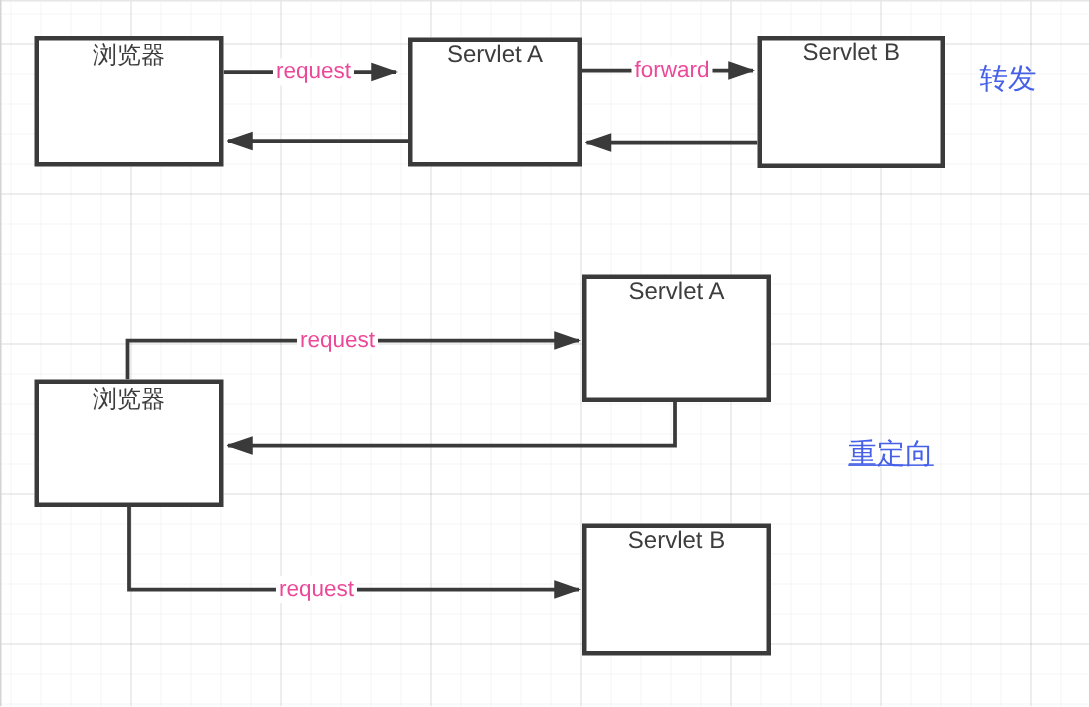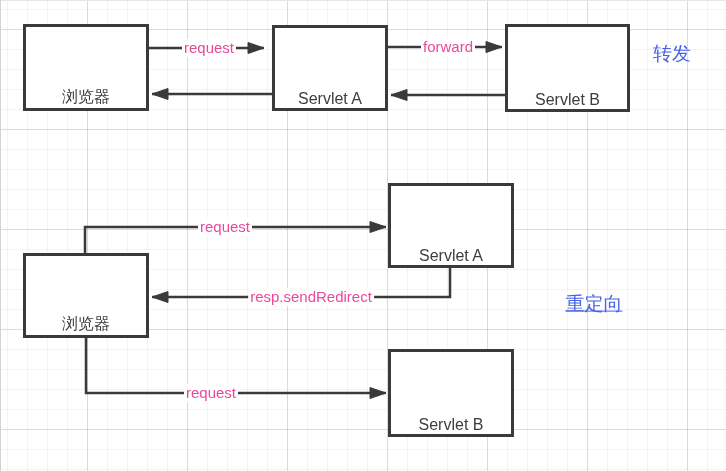--- a/index.html
+++ b/index.html
@@ -35,21 +35,21 @@
     stroke: #3a3a3a;
     stroke-width: 2.5;
     stroke-linejoin: miter;
   }
   .node {
     position: absolute;
     box-sizing: border-box;
     background: #ffffff;
     border: 3px solid #3a3a3a;
     display: flex;
-    align-items: flex-end;
+    align-items: flex-start;
     justify-content: center;
     font-size: 16px;
     color: #3d3d3d;
   }
   .edge-label {
     position: absolute;
     transform: translate(-50%, -50%);
     background: #ffffff;
     padding: 0 2px;
     font-size: 15px;
@@ -102,19 +102,18 @@
   <div class="node" style="left:388px; top:183px; width:126px; height:85px;">
     <span>Servlet A</span>
   </div>
   <div class="node" style="left:388px; top:349px; width:126px; height:88px;">
     <span>Servlet B</span>
   </div>
 
   <span class="edge-label" style="left:209px; top:48px;">request</span>
   <span class="edge-label" style="left:448px; top:47px;">forward</span>
   <span class="edge-label" style="left:225px; top:227px;">request</span>
-  <span class="edge-label" style="left:311px; top:297px;">resp.sendRedirect</span>
   <span class="edge-label" style="left:211px; top:393px;">request</span>
 
   <span class="section-label" style="left:672px; top:54px;">转发</span>
   <span class="section-label" style="left:594px; top:304px;text-decoration:underline;">重定向</span>
 
 </div>
 
 </body></html>

